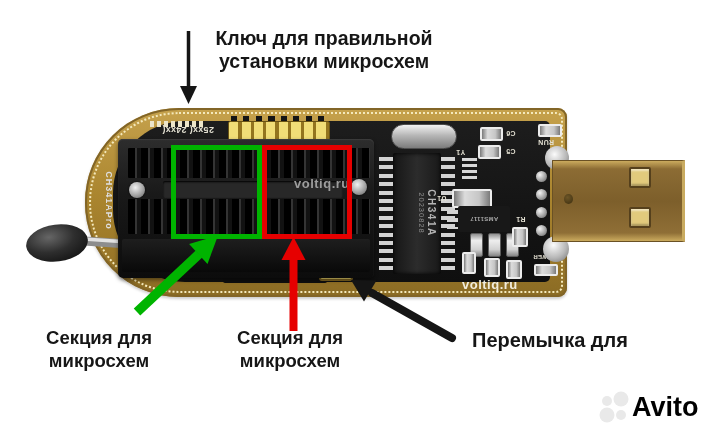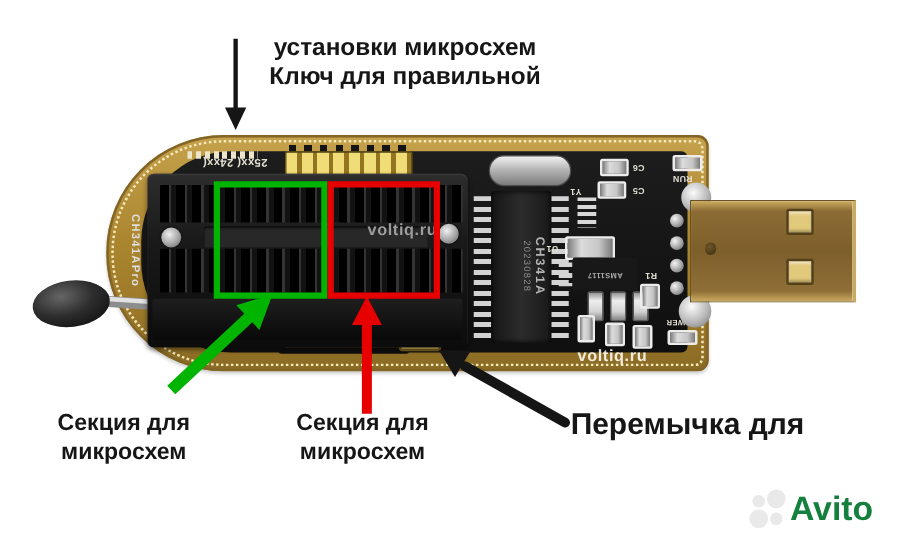--- a/index.html
+++ b/index.html
@@ -172,41 +172,41 @@
       <line x1="293.5" y1="331" x2="293.5" y2="259" stroke="#e60000" stroke-width="8"></line>
       <polygon points="281.5,260 305.5,260 293.5,237" fill="#e60000"></polygon>
     </g>
     <g>
       <line x1="452" y1="338" x2="372" y2="293" stroke="#151515" stroke-width="8" stroke-linecap="round"></line>
       <polygon points="351,280 364,301.5 376.5,280.5" fill="#151515"></polygon>
     </g>
   </svg>
 
   <div class="abs note" style="left:199px; top:27px; width:250px; font-size:19.5px; line-height:23px; z-index:7;">
+    <div>Ключ для правильной</div>
     <div>установки микросхем</div>
-    <div>Ключ для правильной</div>
   </div>
 
   <div class="abs note" style="left:24px; top:326px; width:150px; font-size:18.5px; line-height:23px; z-index:7;">
     <div>Секция для</div>
     <div>микросхем</div>
   </div>
 
   <div class="abs note" style="left:215px; top:326px; width:150px; font-size:18.5px; line-height:23px; z-index:7;">
     <div>Секция для</div>
     <div>микросхем</div>
   </div>
 
-  <div class="abs note" style="left:416px; top:329px; width:268px; font-size:24px; line-height:22.5px; z-index:7;">
+  <div class="abs note" style="left:416px; top:329px; width:268px; font-size:20px; line-height:22.5px; z-index:7;">
     <div>Перемычка для</div>
   </div>
 
   <div class="abs" style="left:596px; top:389px; width:120px; height:40px; z-index:7;">
     <svg width="38" height="38" viewBox="0 0 38 38" style="position:absolute; left:0; top:2px;">
       <circle cx="11" cy="10" r="5" fill="#e9e9e9"></circle>
       <circle cx="25" cy="8" r="7.5" fill="#e9e9e9"></circle>
       <circle cx="11" cy="24" r="7.5" fill="#e9e9e9"></circle>
       <circle cx="25" cy="24" r="5" fill="#e9e9e9"></circle>
     </svg>
-    <span style="position:absolute; left:36px; top:3px; font:700 27px 'Liberation Sans',sans-serif; color:#15803d;">Avito</span>
+    <span style="position:absolute; left:36px; top:3px; font:700 27px 'Liberation Sans',sans-serif; color:#000000;">Avito</span>
   </div>
 
 </div>
 
 </body></html>

